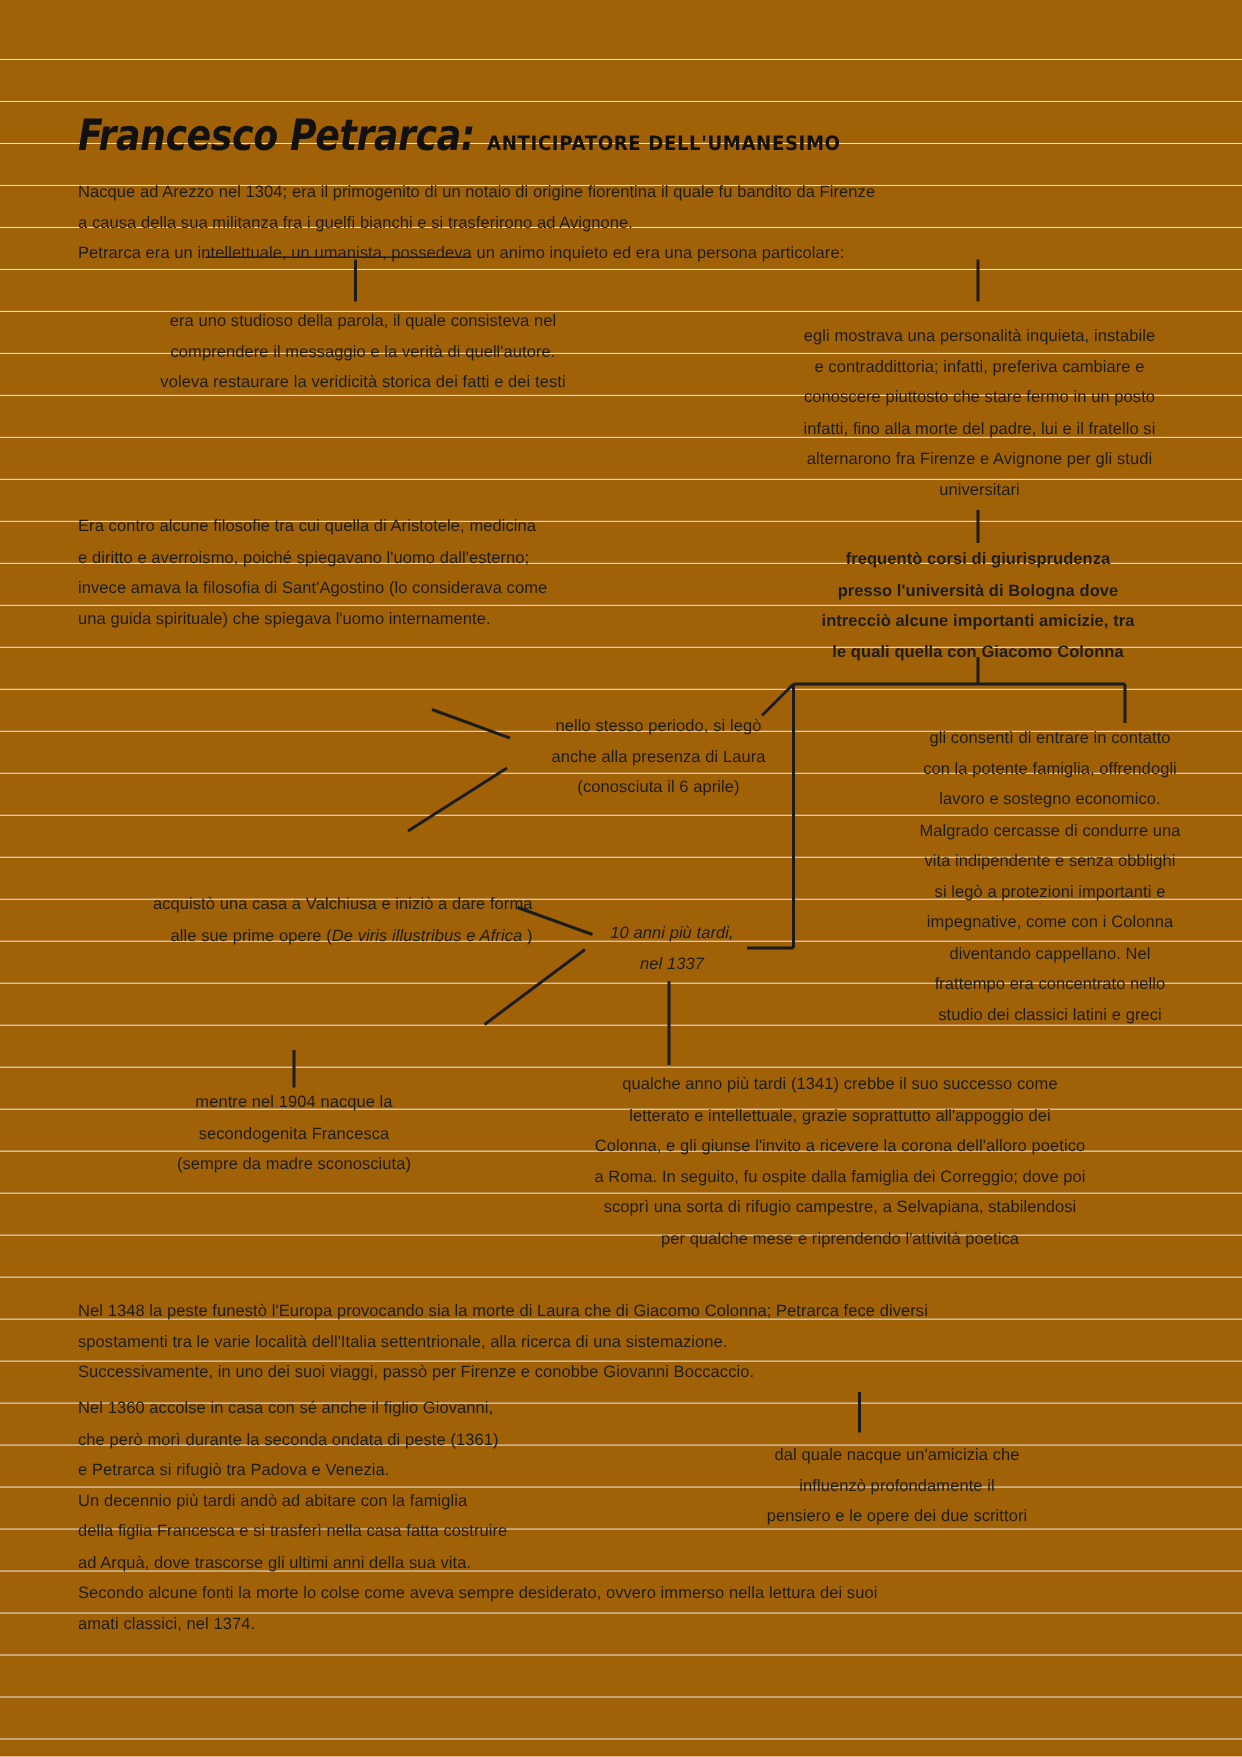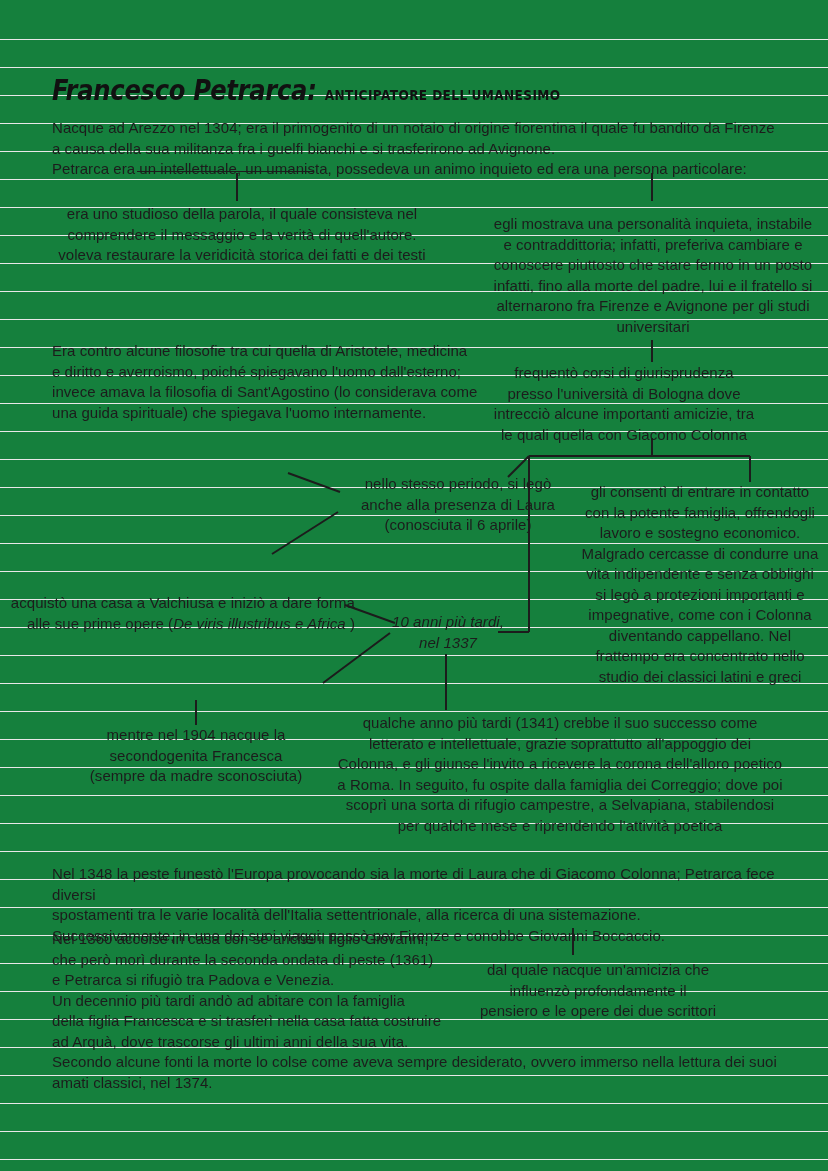--- a/index.html
+++ b/index.html
@@ -8,21 +8,21 @@
     background: #ffffff;
   }
   body {
     font-family: "Liberation Sans", sans-serif;
     color: #1c1c1c;
   }
   #page {
     position: relative;
     width: 828px;
     height: 1171px;
-    background: #15803d;
+    background: #a16207;
     overflow: hidden;
   }
   
   #rules {
     position: absolute;
     inset: 0;
     background-image: repeating-linear-gradient(
       to bottom,
       rgba(0,0,0,0) 0px,
       rgba(0,0,0,0) 27px,
@@ -36,21 +36,21 @@
     position: absolute;
     left: 0;
     top: 0;
     width: 828px;
     height: 1171px;
     pointer-events: none;
   }
   .blk {
     position: absolute;
     line-height: 20.5px;
-    font-size: 15px;
+    font-size: 11px;
     white-space: pre-line;
     letter-spacing: 0.05px;
   }
   .ctr { text-align: center; }
   .lft { text-align: left; }
   .title {
     position: absolute;
     left: 52px;
     top: 78px;
     font-family: "DejaVu Sans", sans-serif;
@@ -139,28 +139,28 @@
 infatti, fino alla morte del padre, lui e il fratello si
 alternarono fra Firenze e Avignone per gli studi
 universitari</div>
 
 
   <div class="blk lft" style="left:52px; top:341px; width:440px;">Era contro alcune filosofie tra cui quella di Aristotele, medicina
 e diritto e averroismo, poiché spiegavano l'uomo dall'esterno;
 invece amava la filosofia di Sant'Agostino (lo considerava come
 una guida spirituale) che spiegava l'uomo internamente.</div>
 
-  <div class="blk ctr" style="left:464px; top:363px; width:320px;">frequentò corsi di giurisprudenza
+  <div class="blk ctr" style="left:492px; top:363px; width:320px;font-weight:bold;">frequentò corsi di giurisprudenza
 presso l'università di Bologna dove
 intrecciò alcune importanti amicizie, tra
 le quali quella con Giacomo Colonna</div>
 
 
 
-  <div class="blk ctr" style="left:333px; top:474px; width:250px;">nello stesso periodo, si legò
+  <div class="blk ctr" style="left:314px; top:474px; width:250px;">nello stesso periodo, si legò
 anche alla presenza di Laura
 (conosciuta il 6 aprile)</div>
 
   <div class="blk ctr" style="left:578px; top:482px; width:244px;">gli consentì di entrare in contatto
 con la potente famiglia, offrendogli
 lavoro e sostegno economico.
 Malgrado cercasse di condurre una
 vita indipendente e senza obblighi
 si legò a protezioni importanti e
 impegnative, come con i Colonna

